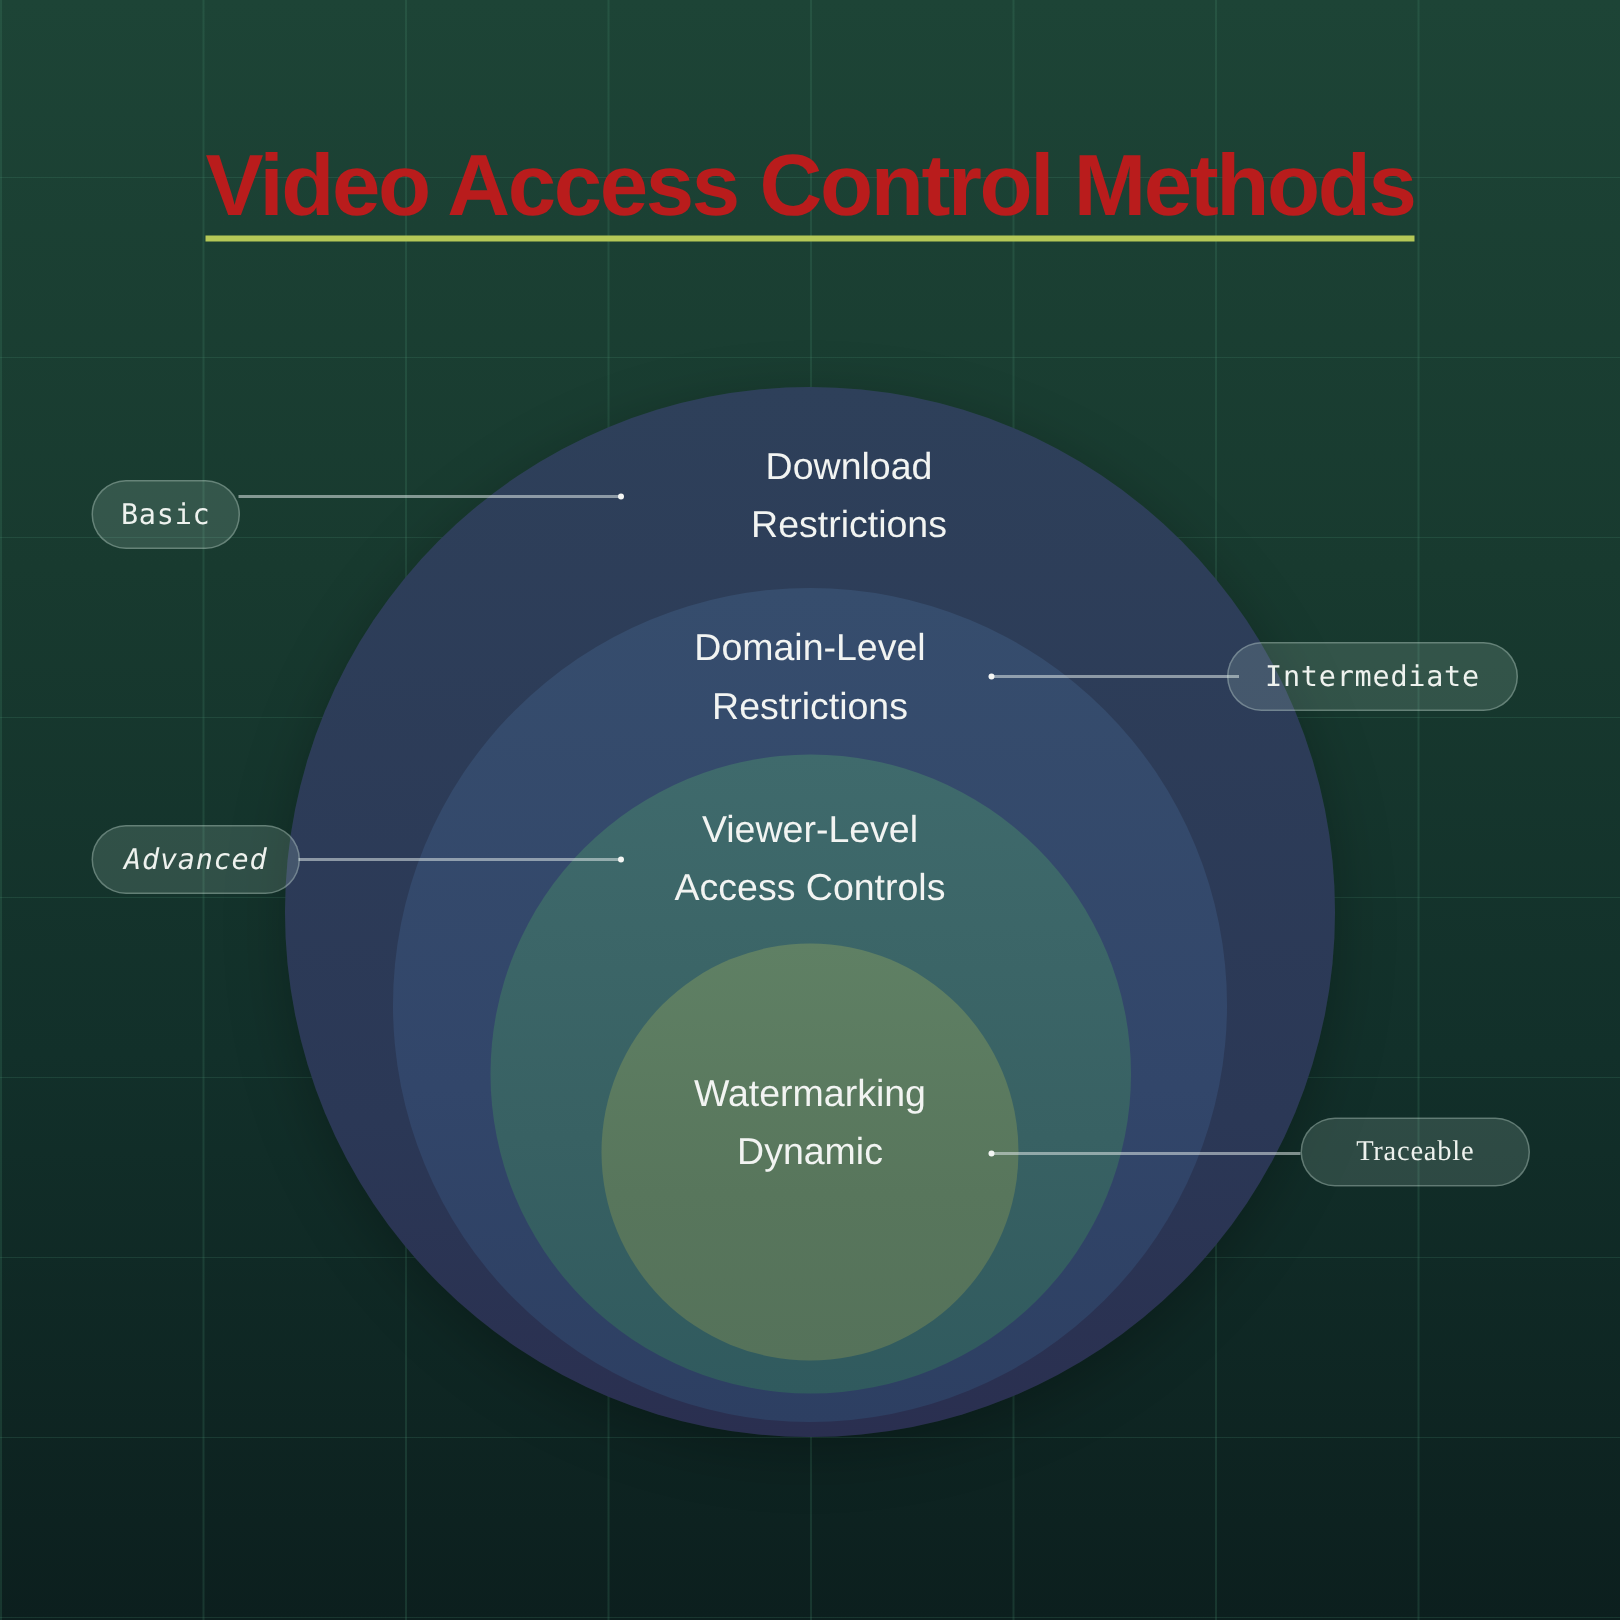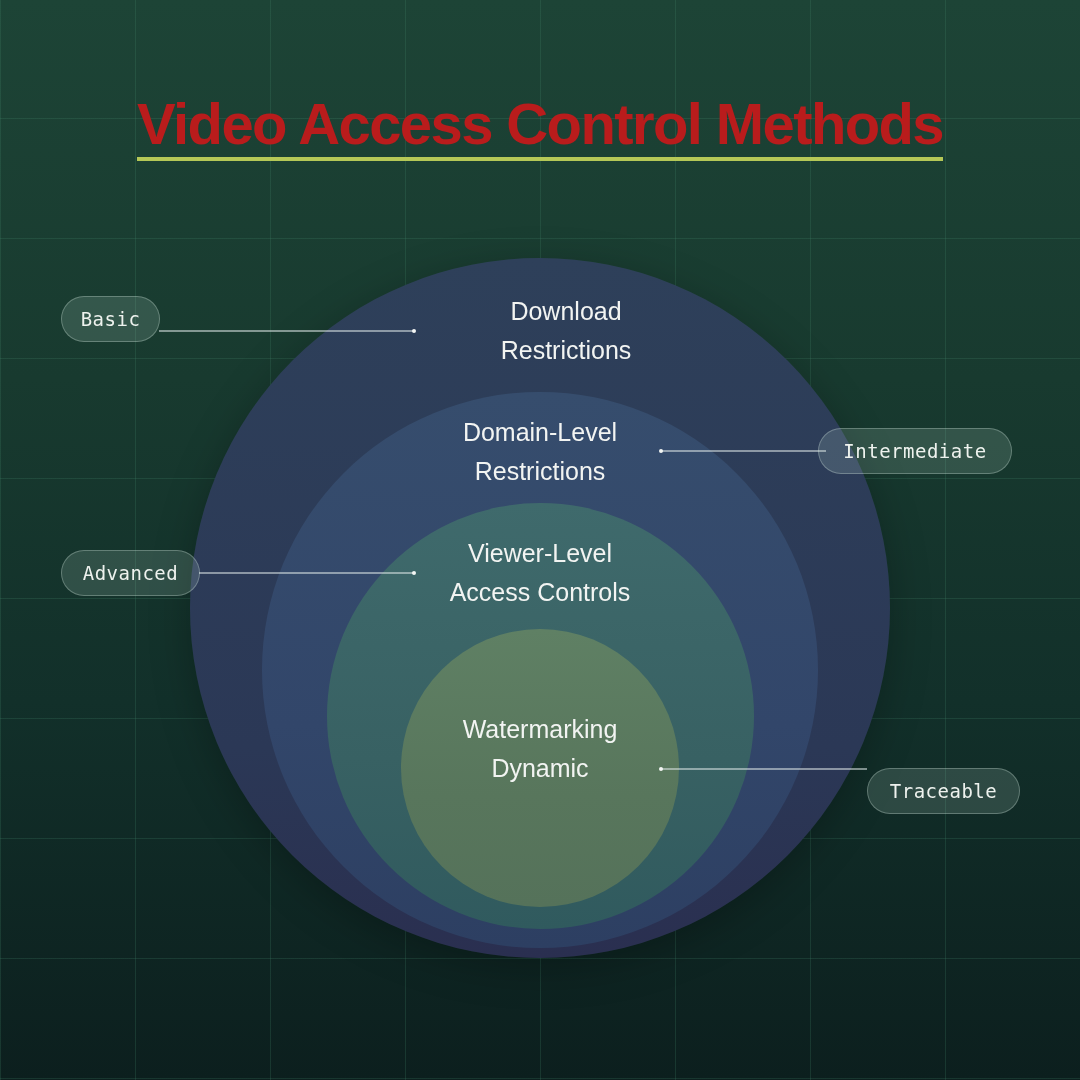--- a/index.html
+++ b/index.html
@@ -97,16 +97,16 @@
 
 <div class="leader" style="left:661px; top:450px; width:165px;"></div>
 <div class="dot" style="left:659px; top:449px;"></div>
 
 <div class="leader" style="left:199px; top:572px; width:215px;"></div>
 <div class="dot" style="left:412px; top:571px;"></div>
 
 <div class="leader" style="left:661px; top:768px; width:206px;"></div>
 <div class="dot" style="left:659px; top:767px;"></div>
 
-<div class="pill" style="left:61px; top:296px; width:97px;">Basic</div>
+<div class="pill" style="left:61px; top:320px; width:97px;">Basic</div>
 <div class="pill" style="left:818px; top:428px; width:192px;">Intermediate</div>
-<div class="pill" style="left:61px; top:550px; width:137px;">Advanced</div>
-<div class="pill" style="left:867px; top:768px; width:151px;">Traceable</div>
+<div class="pill" style="left:61px; top:550px; width:137px;font-style:italic;">Advanced</div>
+<div class="pill" style="left:867px; top:745px; width:151px;font-family:Liberation Serif, serif;">Traceable</div>
 
 </body></html>

